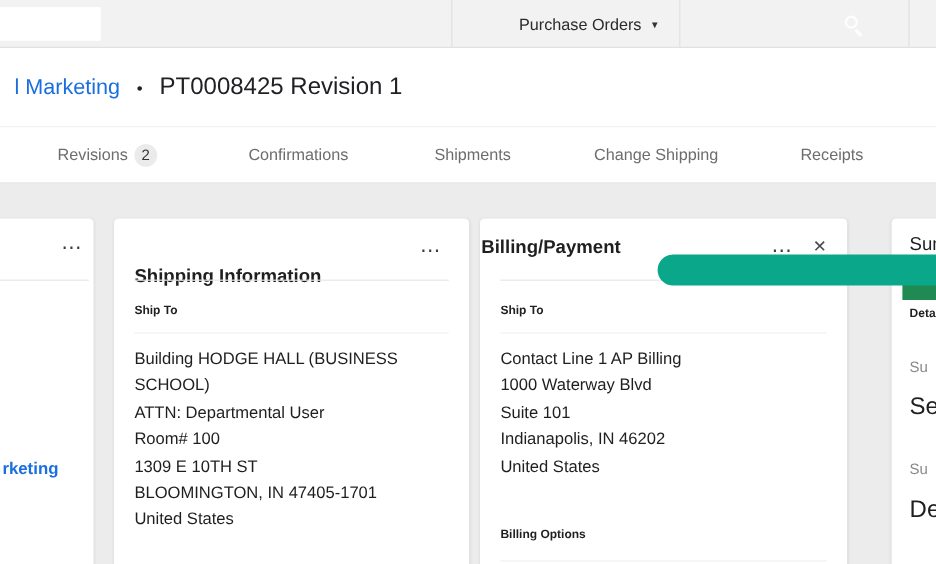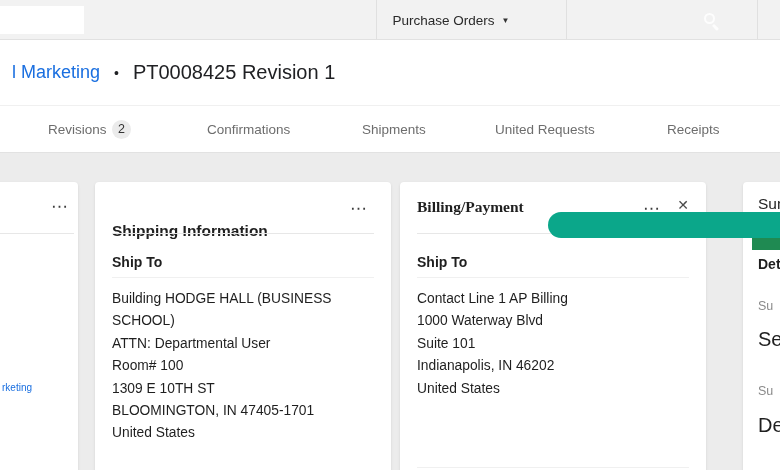--- a/index.html
+++ b/index.html
@@ -10,59 +10,59 @@
   *{box-sizing:border-box;margin:0;padding:0;}
   html,body{width:780px;height:470px;}
   body{
     position:relative;overflow:hidden;background:#ececec;
     font-family:"Liberation Sans", sans-serif;color:#1f1f1f;
   }
   
   .topbar{position:absolute;left:0;top:0;width:780px;height:40px;background:#f2f2f2;border-bottom:1px solid #e1e1e1;}
   .logo-box{position:absolute;left:-8px;top:6px;width:92px;height:28px;background:#ffffff;}
   .vdiv{position:absolute;top:0;bottom:0;width:1px;background:#e0e0e0;}
-  .nav-item{position:absolute;left:356px;width:190px;height:40px;display:flex;align-items:center;justify-content:center;gap:7px;font-size:13.5px;color:#2a2a2a;cursor:pointer;}
+  .nav-item{position:absolute;left:396px;width:190px;height:40px;display:flex;align-items:center;justify-content:center;gap:7px;font-size:13.5px;color:#2a2a2a;cursor:pointer;}
   .caret{font-size:8px;color:#333;line-height:1;margin-top:1px;}
   .search-item{position:absolute;left:573px;top:0;height:40px;display:flex;align-items:center;font-size:13.5px;color:#2a2a2a;cursor:pointer;}
   .magnifier{position:absolute;left:704px;top:13px;width:11px;height:11px;border:2.5px solid #fdfdfd;border-radius:50%;}
   .magnifier::after{content:"";position:absolute;left:8px;top:9px;width:2.5px;height:7px;background:#fdfdfd;transform:rotate(-45deg);border-radius:1px;}
   
   .title-row{position:absolute;left:0;top:40px;width:780px;height:65px;background:#fff;display:flex;align-items:center;padding-left:12px;}
   .crumb{font-size:18px;color:var(--blue);text-decoration:none;white-space:nowrap;cursor:pointer;}
   .crumb-sep{font-size:14px;color:#202124;margin:0 14px;}
   .po-title{font-size:20px;font-weight:400;color:#202124;white-space:nowrap;}
   
   .tab-row{position:absolute;left:0;top:105px;width:780px;height:48px;background:#fff;border-top:1px solid #f0f0f0;border-bottom:1px solid #e2e2e2;}
   .tab{position:absolute;top:50%;transform:translateY(-50%);font-size:13.5px;color:#6d6d6d;white-space:nowrap;cursor:pointer;}
   .badge{position:absolute;left:112px;top:14px;width:19px;height:19px;border-radius:50%;background:#ebebeb;color:#333;font-size:12.5px;line-height:19px;text-align:center;}
   
   .content{position:absolute;left:0;top:153px;width:780px;height:317px;background:#ececec;}
   .card{position:absolute;top:29px;height:312px;background:#fff;border-radius:4px;box-shadow:0 1px 3px rgba(0,0,0,.10);}
   .dots{color:#3c3c3c;font-size:17px;letter-spacing:1px;line-height:1;cursor:pointer;}
   .hdiv{position:absolute;left:17px;right:17px;height:1px;background:#e7e7e7;}
   .subdiv{position:absolute;left:17px;right:17px;height:1px;background:#f0f0f0;}
   .card h2{font-size:15.5px;font-weight:bold;color:#1f1f1f;white-space:nowrap;}
-  .card h3{font-size:14px;font-weight:bold;color:#1f1f1f;white-space:nowrap;}
+  .card h3{font-size:10px;font-weight:bold;color:#1f1f1f;white-space:nowrap;}
   .address{position:absolute;left:17px;right:17px;font-size:13.8px;line-height:22.4px;color:#1f1f1f;}
   
   .left-card{left:-22px;width:100px;}
   .left-card .dots{position:absolute;right:9px;top:16px;}
   .left-card .hdiv{left:0;right:4px;top:51px;}
-  .left-link{position:absolute;left:24px;top:200px;font-size:10px;color:var(--blue);text-decoration:none;white-space:nowrap;cursor:pointer;}
+  .left-link{position:absolute;left:24px;top:200px;font-size:14px;color:var(--blue);text-decoration:none;white-space:nowrap;cursor:pointer;font-weight:bold;}
   
   .shipping-card{left:95px;width:296px;}
   .shipping-card h2{position:absolute;left:17px;top:16px;margin-top:24px;}
   .shipping-card .dots{position:absolute;right:23px;top:18px;}
   .shipping-card .hdiv{top:51px;}
   .shipping-card h3{position:absolute;left:17px;top:72px;}
   .shipping-card .subdiv{top:95px;}
   .shipping-card .address{top:106px;}
   
   .billing-card{left:400px;width:306px;}
-  .billing-card h2{position:absolute;left:17px;top:16px;font-family:Liberation Serif, serif;}
+  .billing-card h2{position:absolute;left:1px;top:16px;}
   .billing-card .dots{position:absolute;right:45px;top:18px;}
   .close-x{position:absolute;right:17px;top:15px;font-size:14px;color:#4a4a4a;cursor:pointer;}
   .billing-card .hdiv{top:51px;}
   .billing-card h3.section{position:absolute;left:17px;top:72px;}
   .billing-card .subdiv{top:95px;}
   .billing-card .address{top:106px;}
   .billing-card h3.options{position:absolute;left:17px;top:258px;}
   .billing-card .bottomdiv{top:285px;}
   
   .summary-panel{left:743px;width:90px;border-radius:4px 0 0 4px;}
@@ -95,21 +95,21 @@
   <a class="crumb">l Marketing</a>
   <span class="crumb-sep">•</span>
   <h1 class="po-title">PT0008425 Revision 1</h1>
 </div>
 
 <nav class="tab-row">
   <span class="tab" style="left:48px">Revisions</span>
   <span class="badge">2</span>
   <span class="tab" style="left:207px">Confirmations</span>
   <span class="tab" style="left:362px">Shipments</span>
-  <span class="tab" style="left:495px">United Requests</span>
+  <span class="tab" style="left:495px">Change Shipping</span>
   <span class="tab" style="left:667px">Receipts</span>
 </nav>
 
 <main class="content">
 
   <section class="card left-card">
     <span class="dots">⋯</span>
     <div class="hdiv"></div>
     <a class="left-link">rketing</a>
   </section>
@@ -137,20 +137,21 @@
     <div class="hdiv"></div>
     <h3 class="section">Ship To</h3>
     <div class="subdiv"></div>
     <div class="address">
       <div>Contact Line 1 AP Billing</div>
       <div>1000 Waterway Blvd</div>
       <div>Suite 101</div>
       <div>Indianapolis, IN 46202</div>
       <div>United States</div>
     </div>
+    <h3 class="options">Billing Options</h3>
     <div class="subdiv bottomdiv"></div>
   </section>
 
   <aside class="card summary-panel">
     <h2>Summary</h2>
     <h3>Details</h3>
     <div class="slabel f0">Su</div>
     <div class="svalue f0">Se</div>
     <div class="slabel f1">Su</div>
     <div class="svalue f1">De</div>

